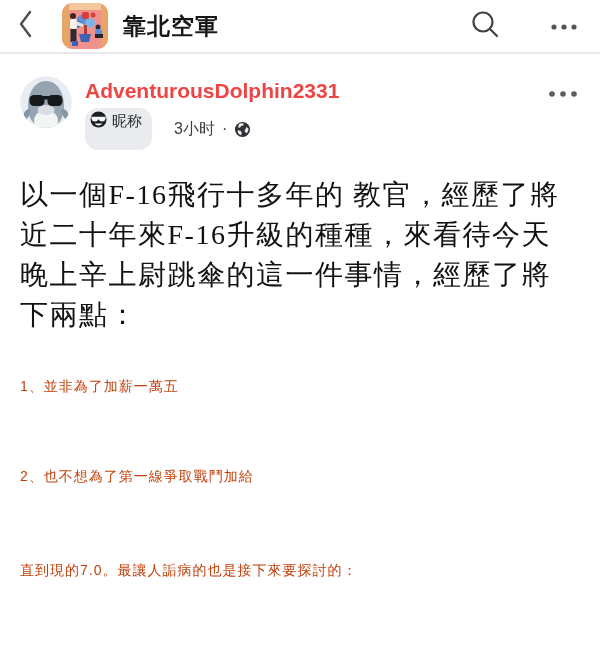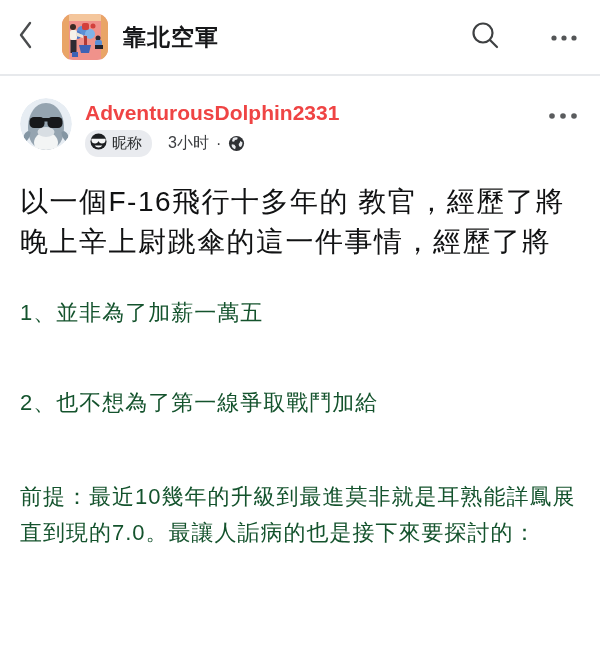--- a/index.html
+++ b/index.html
@@ -4,51 +4,51 @@
 <style>
   * { margin:0; padding:0; box-sizing:border-box; }
   html,body { background:#fff; }
   body {
     width:600px; height:652px; overflow:hidden;
     font-family:"Liberation Sans","DejaVu Sans",sans-serif;
     color:#131415;
   }
   
   .navbar {
-    height:76px; display:flex; align-items:center;
+    height:54px; display:flex; align-items:center;
     padding:0 22px 0 16px; border-bottom:2px solid #e7e9ec;
     background:#fff;
   }
   .back-btn { width:28px; height:34px; display:flex; align-items:center; cursor:pointer; }
   .app-icon { width:46px; height:46px; margin-left:18px; flex:none; }
   .nav-title { margin-left:15px; font-size:23px; font-weight:700; color:#17181a; letter-spacing:1px; white-space:nowrap; }
   .nav-spacer { flex:1; }
   .nav-actions { display:flex; align-items:center; gap:50px; }
   .icon-btn { display:flex; align-items:center; cursor:pointer; }
 
   
   .post-header { display:flex; align-items:flex-start; padding:22px 22px 0 20px; }
   .avatar { width:52px; height:52px; flex:none; border-radius:50%; overflow:hidden; }
   .author-block { margin-left:13px; }
   .author-name { font-size:21px; font-weight:700; color:#ef4444; line-height:27px; margin-top:1px; }
   .meta-row { display:flex; align-items:center; margin-top:4px; }
   .badge {
     display:inline-flex; align-items:center; gap:5px;
-    background:#e9ebef; border-radius:13px; padding:3px 10px 3px 5px;
+    background:#e9ebef; border-radius:13px; padding:3px 10px 18px 5px;
   }
   .badge-label { font-size:15px; color:#2c2e30; }
-  .time { margin-left:16px; font-size:16px; color:#3b3d40; }
+  .time { margin-left:22px; font-size:16px; color:#3b3d40; }
   .sep { margin:0 7px; font-size:16px; color:#3b3d40; }
   .post-more { margin-left:auto; padding-top:8px; cursor:pointer; }
 
   
   .post-body { padding:25px 20px 0 20px; }
   .tline { white-space:pre; }
-  .lead .tline { font-size:28px; line-height:40px; letter-spacing:1.5px; color:#111213; }
-  .small .tline { font-size:22px; line-height:36px; letter-spacing:1px; color:#14532d; }
+  .lead .tline { font-size:28px; line-height:40px; letter-spacing:1.5px; color:#111213;font-family:Liberation Serif, serif; }
+  .small .tline { font-size:14px; line-height:36px; letter-spacing:1px; color:#c2410c; }
   .lead { margin-bottom:33px; }
   .item-1 { margin-bottom:54px; }
   .item-2 { margin-bottom:58px;margin-top:28px; }
 </style>
 </head>
 <body>
 
 <header class="navbar">
   <div class="back-btn">
     <span>
@@ -171,26 +171,27 @@
           <circle cx="15" cy="4" r="2.8" fill="#5a5c5e"></circle>
           <circle cx="26" cy="4" r="2.8" fill="#5a5c5e"></circle>
         </svg>
       </span>
     </div>
   </div>
 
   <div class="post-body">
     <div class="para lead">
       <div class="tline">以一個F-16飛行十多年的 教官，經歷了將</div>
+      <div class="tline">近二十年來F-16升級的種種，來看待今天</div>
       <div class="tline">晚上辛上尉跳傘的這一件事情，經歷了將</div>
+      <div class="tline">下兩點：</div>
     </div>
     <div class="para small item-1">
       <div class="tline">1、並非為了加薪一萬五</div>
     </div>
     <div class="para small item-2">
       <div class="tline">2、也不想為了第一線爭取戰鬥加給</div>
     </div>
     <div class="para small">
-      <div class="tline">前提：最近10幾年的升級到最進莫非就是耳熟能詳鳳展</div>
       <div class="tline">直到現的7.0。最讓人詬病的也是接下來要探討的：</div>
     </div>
   </div>
 </main>
 
 </body></html>

